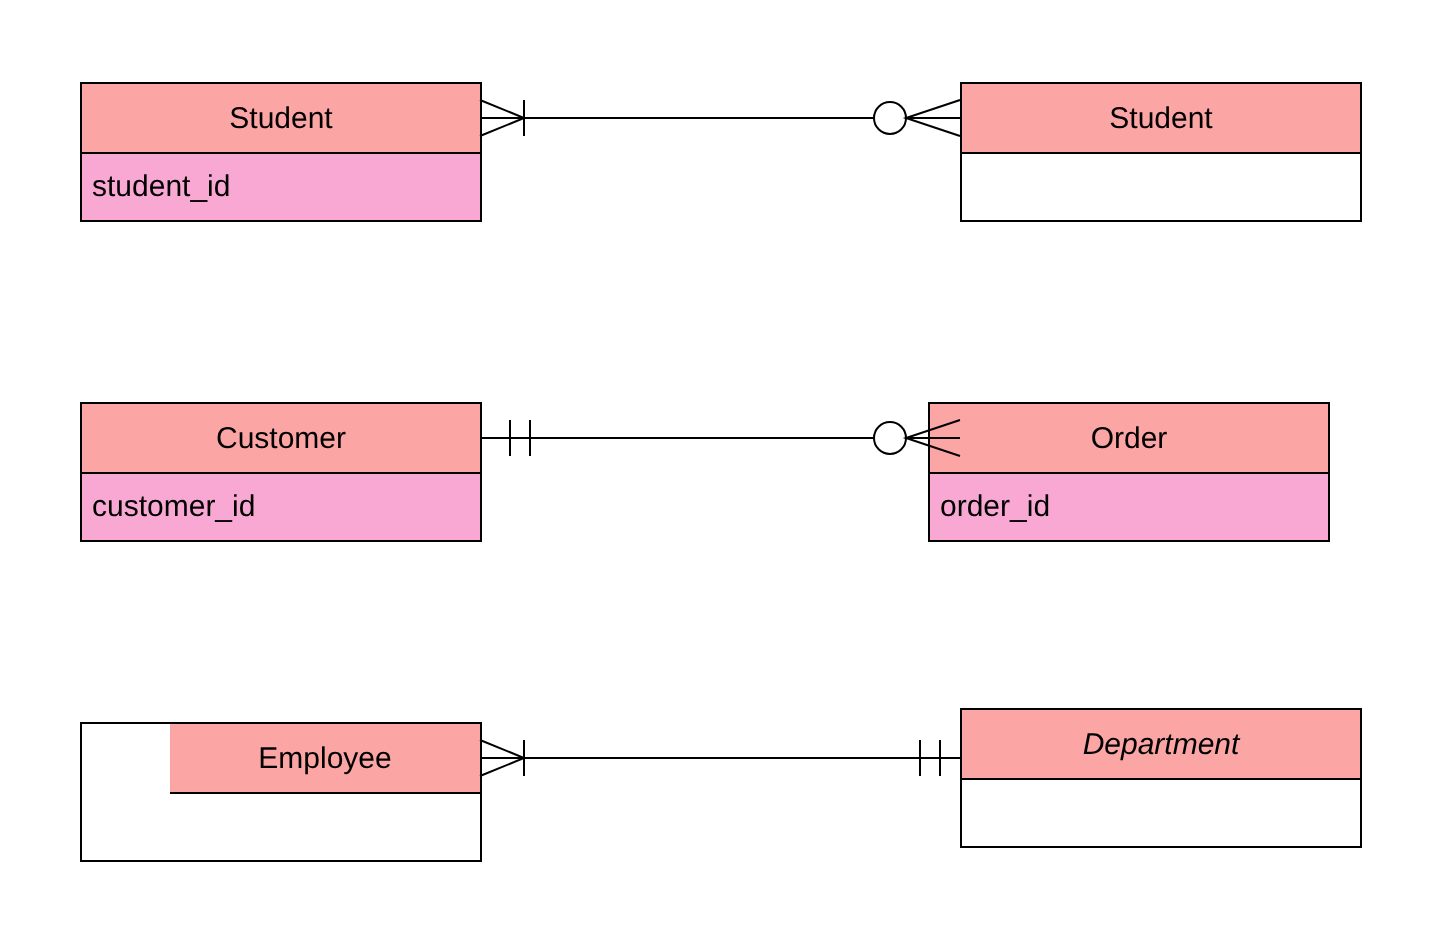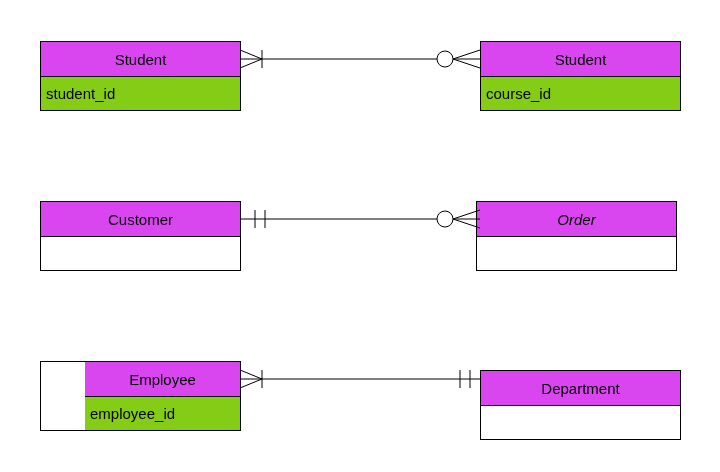--- a/index.html
+++ b/index.html
@@ -21,32 +21,32 @@
     width: 201px;
     height: 70px;
     border: 1px solid #000000;
     box-sizing: border-box;
     background: #ffffff;
     display: flex;
     flex-direction: column;
   }
   .entity-header {
     height: 35px;
-    background: #d946ef;
+    background: #fca5a5;
     border-bottom: 1px solid #000000;
     box-sizing: border-box;
     display: flex;
     align-items: center;
     justify-content: center;
     font-size: 15px;
     line-height: 1;
   }
   .entity-attr {
     flex: 1;
-    background: #84cc16;
+    background: #f9a8d4;
     display: flex;
     align-items: center;
     padding-left: 5px;
     font-size: 15px;
     line-height: 1;
   }
   .connector {
     position: absolute;
     overflow: visible;
   }
@@ -67,63 +67,63 @@
 
 <div class="canvas">
 
   <div class="entity" style="left:40px; top:41px;">
     <div class="entity-header">Student</div>
     <div class="entity-attr">student_id</div>
   </div>
 
   <div class="entity" style="left:480px; top:41px;">
     <div class="entity-header">Student</div>
-    <div class="entity-attr">course_id</div>
   </div>
 
   <svg class="connector" style="left:240px; top:41px;" width="240" height="36">
     <g>
       <path d="M0,9 L22,18 L0,27"></path>
       <line x1="22" y1="9" x2="22" y2="27"></line>
     </g>
     <line x1="0" y1="18" x2="197" y2="18"></line>
     <g>
       <circle cx="205" cy="18" r="8"></circle>
       <line x1="213" y1="18" x2="240" y2="18"></line>
       <path d="M240,9 L213,18 L240,27"></path>
     </g>
   </svg>
 
   <div class="entity" style="left:40px; top:201px;">
     <div class="entity-header">Customer</div>
+    <div class="entity-attr">customer_id</div>
   </div>
 
-  <div class="entity" style="left:476px; top:201px;font-style:italic;">
+  <div class="entity" style="left:464px; top:201px;">
     <div class="entity-header">Order</div>
+    <div class="entity-attr">order_id</div>
   </div>
 
   <svg class="connector" style="left:240px; top:201px;" width="240" height="36">
     <g>
       <line x1="15" y1="9" x2="15" y2="27"></line>
       <line x1="25" y1="9" x2="25" y2="27"></line>
     </g>
     <line x1="0" y1="18" x2="197" y2="18"></line>
     <g>
       <circle cx="205" cy="18" r="8"></circle>
       <line x1="213" y1="18" x2="240" y2="18"></line>
       <path d="M240,9 L213,18 L240,27"></path>
     </g>
   </svg>
 
   <div class="entity" style="left:40px; top:361px;padding-left:44px;">
     <div class="entity-header">Employee</div>
-    <div class="entity-attr">employee_id</div>
   </div>
 
-  <div class="entity" style="left:480px; top:370px;">
+  <div class="entity" style="left:480px; top:354px;font-style:italic;">
     <div class="entity-header">Department</div>
   </div>
 
   <svg class="connector" style="left:240px; top:361px;" width="240" height="36">
     <g>
       <path d="M0,9 L22,18 L0,27"></path>
       <line x1="22" y1="9" x2="22" y2="27"></line>
     </g>
     <line x1="0" y1="18" x2="240" y2="18"></line>
     <g>

